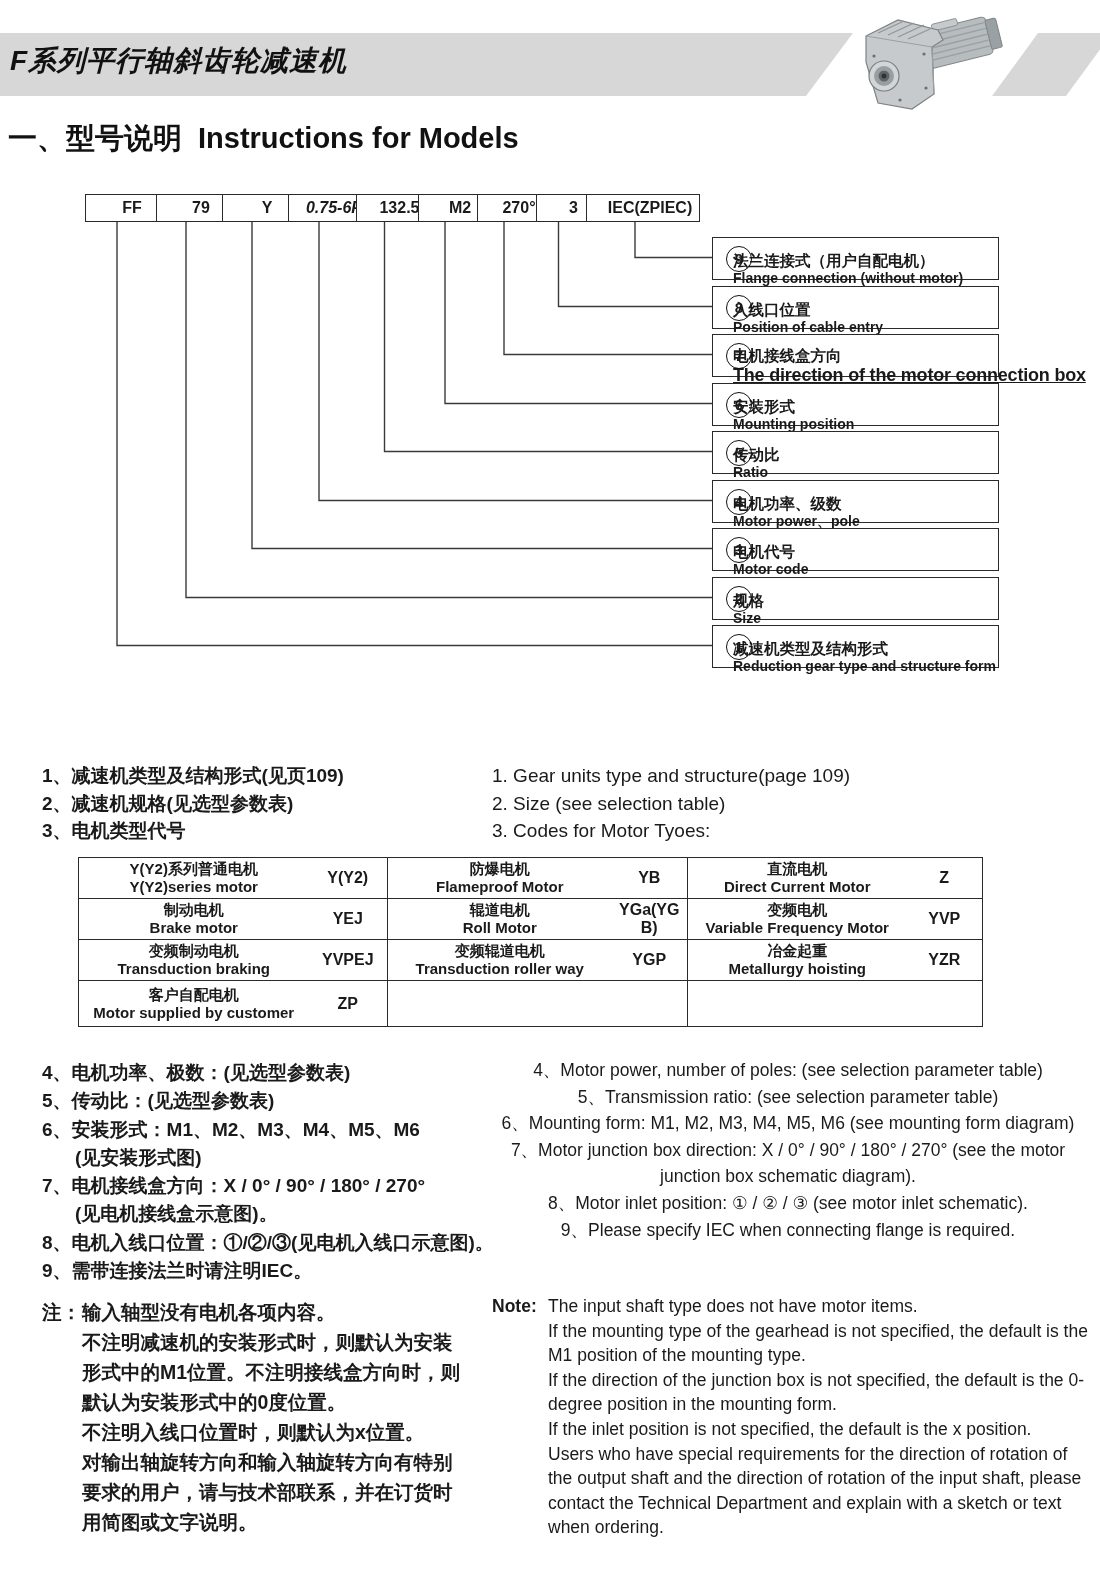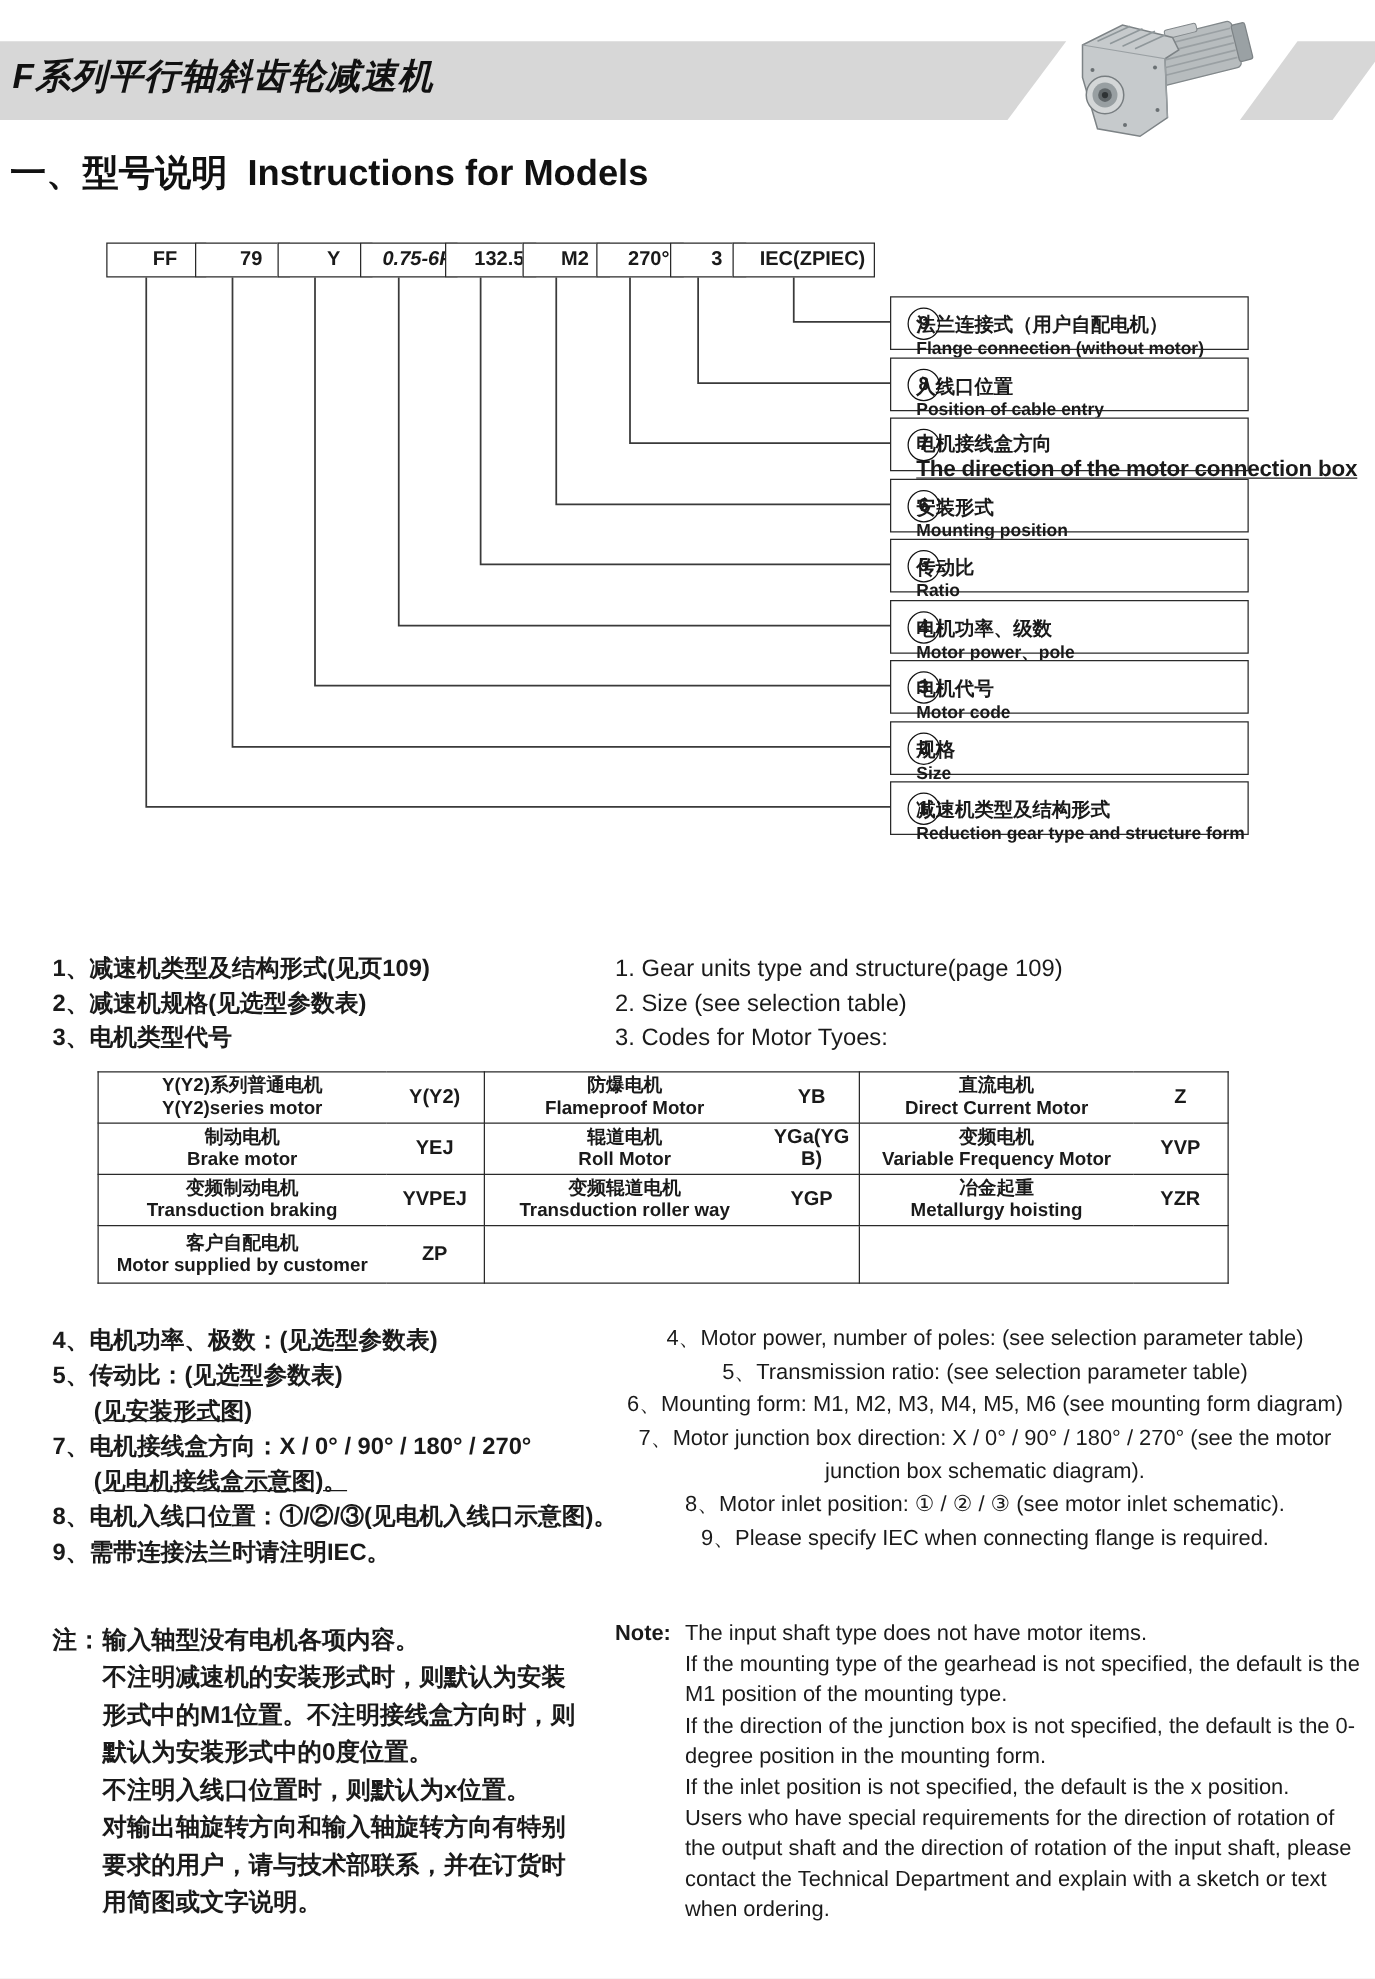--- a/index.html
+++ b/index.html
@@ -59,21 +59,21 @@
   
   .mtable { position:absolute; left:78px; top:857px; border-collapse:collapse; table-layout:fixed; }
   .mtable td { border:1.5px solid #2a2a2a; padding:0 2px; height:40px; text-align:center; vertical-align:middle; }
   .mtable tr.last td { height:45px; }
   .mtable td.nm { border-right:none; }
   .mtable td.cd { border-left:none; font-size:16px; font-weight:bold; }
   .mtable .cnl { font-size:15px; font-weight:bold; line-height:1.2; }
   .mtable .enl { font-size:15px; font-weight:bold; line-height:1.15; }
   
   .list2-cn { position:absolute; left:42px; top:1059px; font-size:19px; font-weight:600; line-height:28.3px; }
-  .list2-cn .cont { padding-left:33px;text-decoration:underline; }
+  .list2-cn .cont { padding-left:33px; }
   .list2-en { position:absolute; left:492px; top:1057px; width:592px; font-size:17.5px; line-height:26.6px; }
   .list2-en p { margin:0;text-align:center; }
   
   .note-cn { position:absolute; left:42px; top:1297px; width:420px; display:flex;
              font-size:19.5px; font-weight:600; line-height:30px; }
   .note-cn .nlbl { width:40px; flex-shrink:0; font-weight:bold; }
   .note-en { position:absolute; left:492px; top:1294px; width:600px; display:flex;
              font-size:17.5px; line-height:24.6px; }
   .note-en .nlbl { width:56px; flex-shrink:0; font-weight:bold; }
   .note-text { white-space:pre-line; flex:1; }
@@ -295,20 +295,21 @@
       <td class="cd"></td>
       <td class="nm"></td>
       <td class="cd"></td>
     </tr>
   </tbody>
     </table>
 
   <div class="list2-cn">
     <div>4、电机功率、极数：(见选型参数表)</div>
     <div>5、传动比：(见选型参数表)</div>
+    <div>6、安装形式：M1、M2、M3、M4、M5、M6</div>
     <div class="cont">(见安装形式图)</div>
     <div>7、电机接线盒方向：X /  0° / 90° / 180° / 270°</div>
     <div class="cont">(见电机接线盒示意图)。</div>
     <div>8、电机入线口位置：①/②/③(见电机入线口示意图)。</div>
     <div>9、需带连接法兰时请注明IEC。</div>
   </div>
   <div class="list2-en">
     <p>4、Motor power, number of poles: (see selection parameter table)</p>
     <p>5、Transmission ratio: (see selection parameter table)</p>
     <p>6、Mounting form: M1, M2, M3, M4, M5, M6 (see mounting form diagram)</p>

